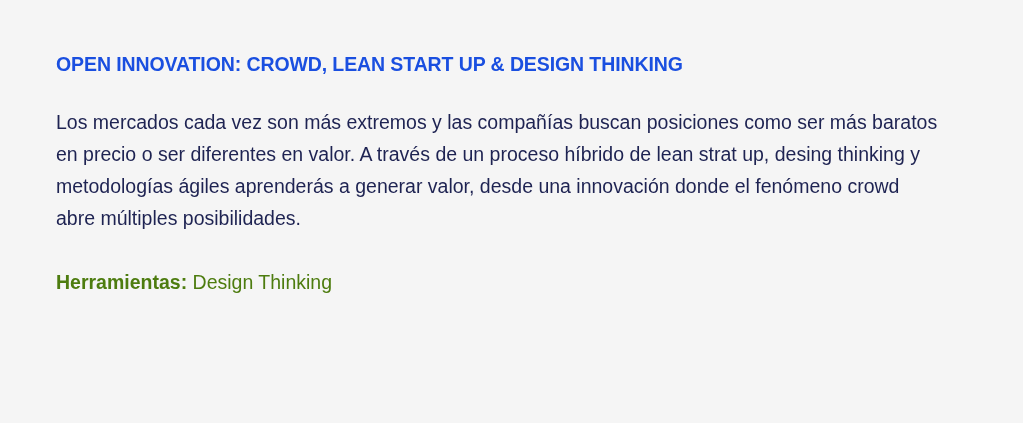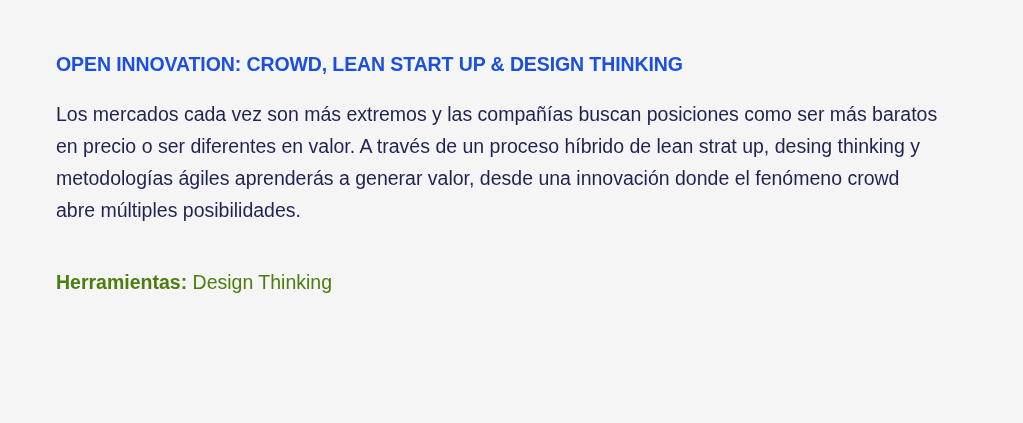--- a/index.html
+++ b/index.html
@@ -30,21 +30,21 @@
     font-weight: 700;
     line-height: 24px;
     letter-spacing: -0.1px;
     color: #1a4fe0;
     text-transform: uppercase;
     white-space: nowrap;
   }
   .course-description {
     position: absolute;
     left: 56px;
-    top: 98px;
+    top: 106px;
     width: 884px;
     margin: 0;
     font-size: 19.5px;
     font-weight: 400;
     line-height: 32px;
     color: #1e2352;
     text-align: left;
   }
   .tools-line {
     position: absolute;

